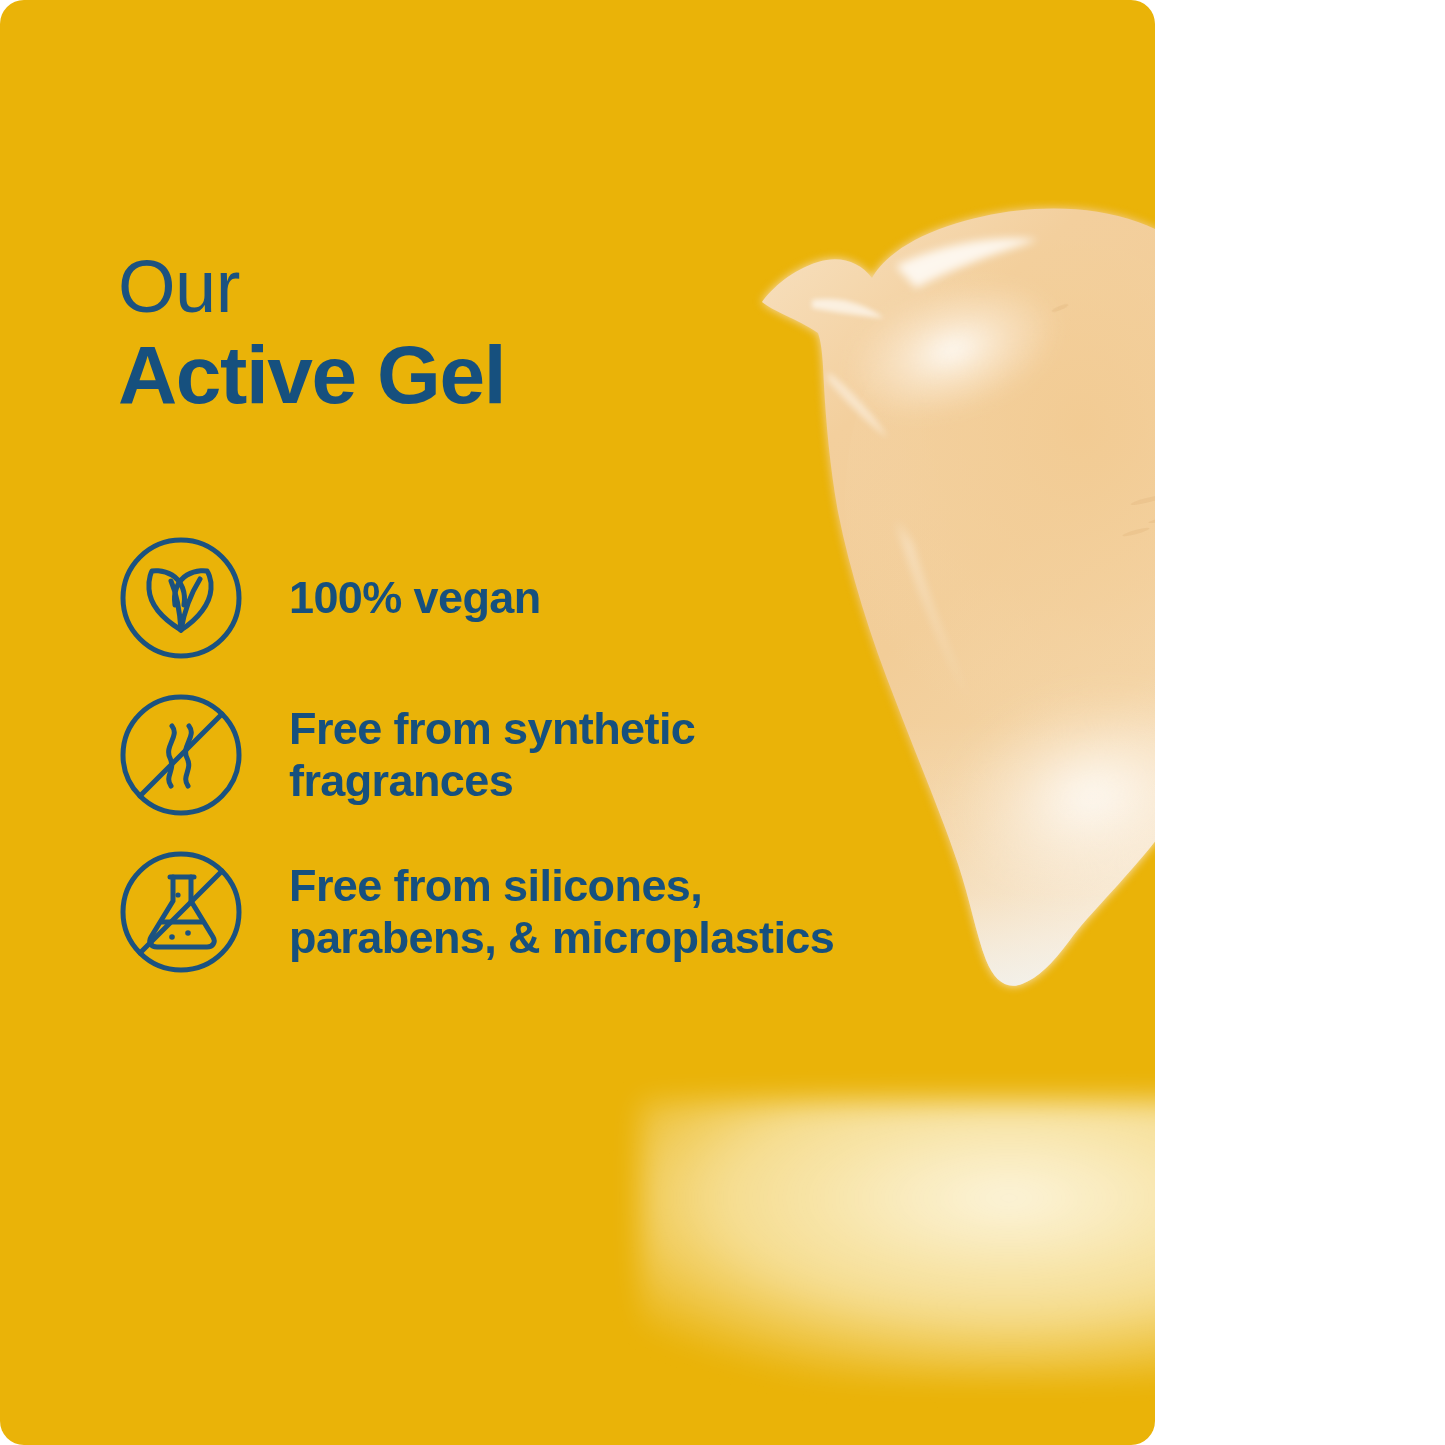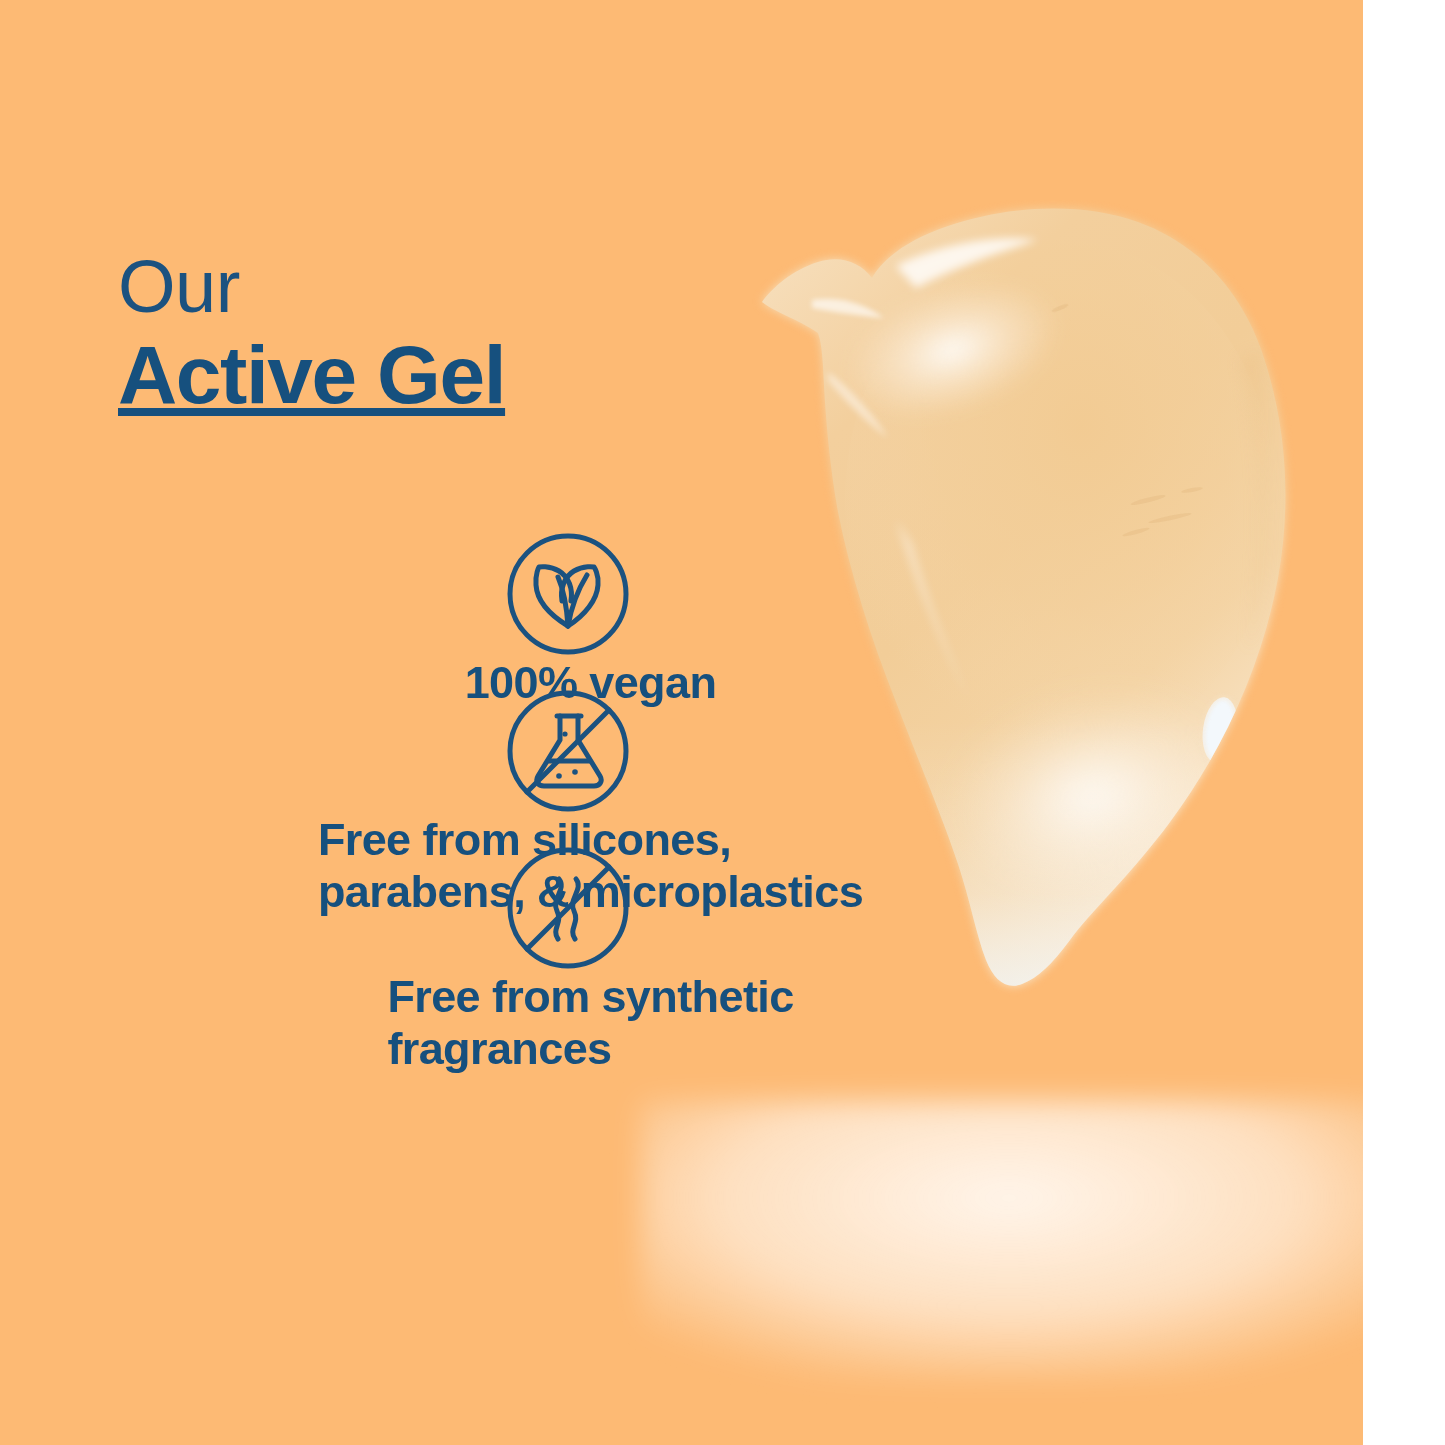--- a/index.html
+++ b/index.html
@@ -8,24 +8,25 @@
   }
   body {
     width: 1445px;
     height: 1445px;
     overflow: hidden;
     font-family: "Liberation Sans", sans-serif;
   }
 
   #canvas {
     position: relative;
-    width: 1363px;
+    width: 1155px;
     height: 1445px;
-    background: #fdba74;
+    background: #eab308;
     overflow: hidden;
+    border-radius: 24px;
   }
 
   
   .surface-sheen {
     position: absolute;
     left: 640px;
     top: 1100px;
     width: 820px;
     height: 280px;
     background: radial-gradient(ellipse at 45% 35%,
@@ -53,37 +54,35 @@
     margin: 0;
   }
 
   .headline {
     color: #16507e;
     font-size: 82px;
     font-weight: 700;
     line-height: 1.0;
     letter-spacing: -1.4px;
     margin: 12px 0 0 0;
-    text-decoration: underline;
   }
 
   
   .features {
     position: absolute;
     left: 118px;
     top: 531px;
     width: 900px;
   }
 
   .feature-row {
     display: flex;
     align-items: center;
     height: 134px;
     margin-bottom: 23px;
-    flex-direction: column;
   }
   .feature-row:last-child { margin-bottom: 0; }
 
   .feature-icon {
     flex: 0 0 auto;
     width: 126px;
     height: 126px;
   }
   .feature-icon svg { display: block; width: 126px; height: 126px; }
 
@@ -266,47 +265,47 @@
       </span>
       <span class="feature-label">100% vegan</span>
     </div>
 
 
     <div class="feature-row">
       <span class="feature-icon">
         <svg viewBox="0 0 126 126" xmlns="http://www.w3.org/2000/svg" fill="none" stroke="#1b5280" stroke-width="5" stroke-linecap="round" stroke-linejoin="round">
           <circle cx="63" cy="63" r="58"></circle>
 
+          <path d="M54 34 C 62 44, 46 54, 52 66 C 58 78, 46 84, 53 94"></path>
+
+          <path d="M71 34 C 79 44, 63 54, 69 66 C 75 78, 63 84, 70 94"></path>
+
+          <path d="M22 104 L104 22"></path>
+        </svg>
+      </span>
+      <span class="feature-label">Free from synthetic
+fragrances</span>
+    </div>
+
+    <div class="feature-row">
+      <span class="feature-icon">
+        <svg viewBox="0 0 126 126" xmlns="http://www.w3.org/2000/svg" fill="none" stroke="#1b5280" stroke-width="5" stroke-linecap="round" stroke-linejoin="round">
+          <circle cx="63" cy="63" r="58"></circle>
+
           <path d="M52 28 L76 28"></path>
           <path d="M55 28 L55 52 L33 88 C 30 93, 33 98, 39 98
                    L89 98 C 95 98, 98 93, 95 88 L73 52 L73 28"></path>
 
           <path d="M44 73 L84 73"></path>
 
           <circle cx="60" cy="46" r="2.6" fill="#1b5280" stroke="none"></circle>
           <circle cx="70" cy="84" r="2.8" fill="#1b5280" stroke="none"></circle>
           <circle cx="54" cy="88" r="2.8" fill="#1b5280" stroke="none"></circle>
 
           <path d="M22 104 L104 22"></path>
         </svg>
       </span>
       <span class="feature-label">Free from silicones,
 parabens, &amp; microplastics</span>
     </div>
 
-    <div class="feature-row">
-      <span class="feature-icon">
-        <svg viewBox="0 0 126 126" xmlns="http://www.w3.org/2000/svg" fill="none" stroke="#1b5280" stroke-width="5" stroke-linecap="round" stroke-linejoin="round">
-          <circle cx="63" cy="63" r="58"></circle>
-
-          <path d="M54 34 C 62 44, 46 54, 52 66 C 58 78, 46 84, 53 94"></path>
-
-          <path d="M71 34 C 79 44, 63 54, 69 66 C 75 78, 63 84, 70 94"></path>
-
-          <path d="M22 104 L104 22"></path>
-        </svg>
-      </span>
-      <span class="feature-label">Free from synthetic
-fragrances</span>
-    </div>
-
   </div>
 </div>
 
 </body></html>

